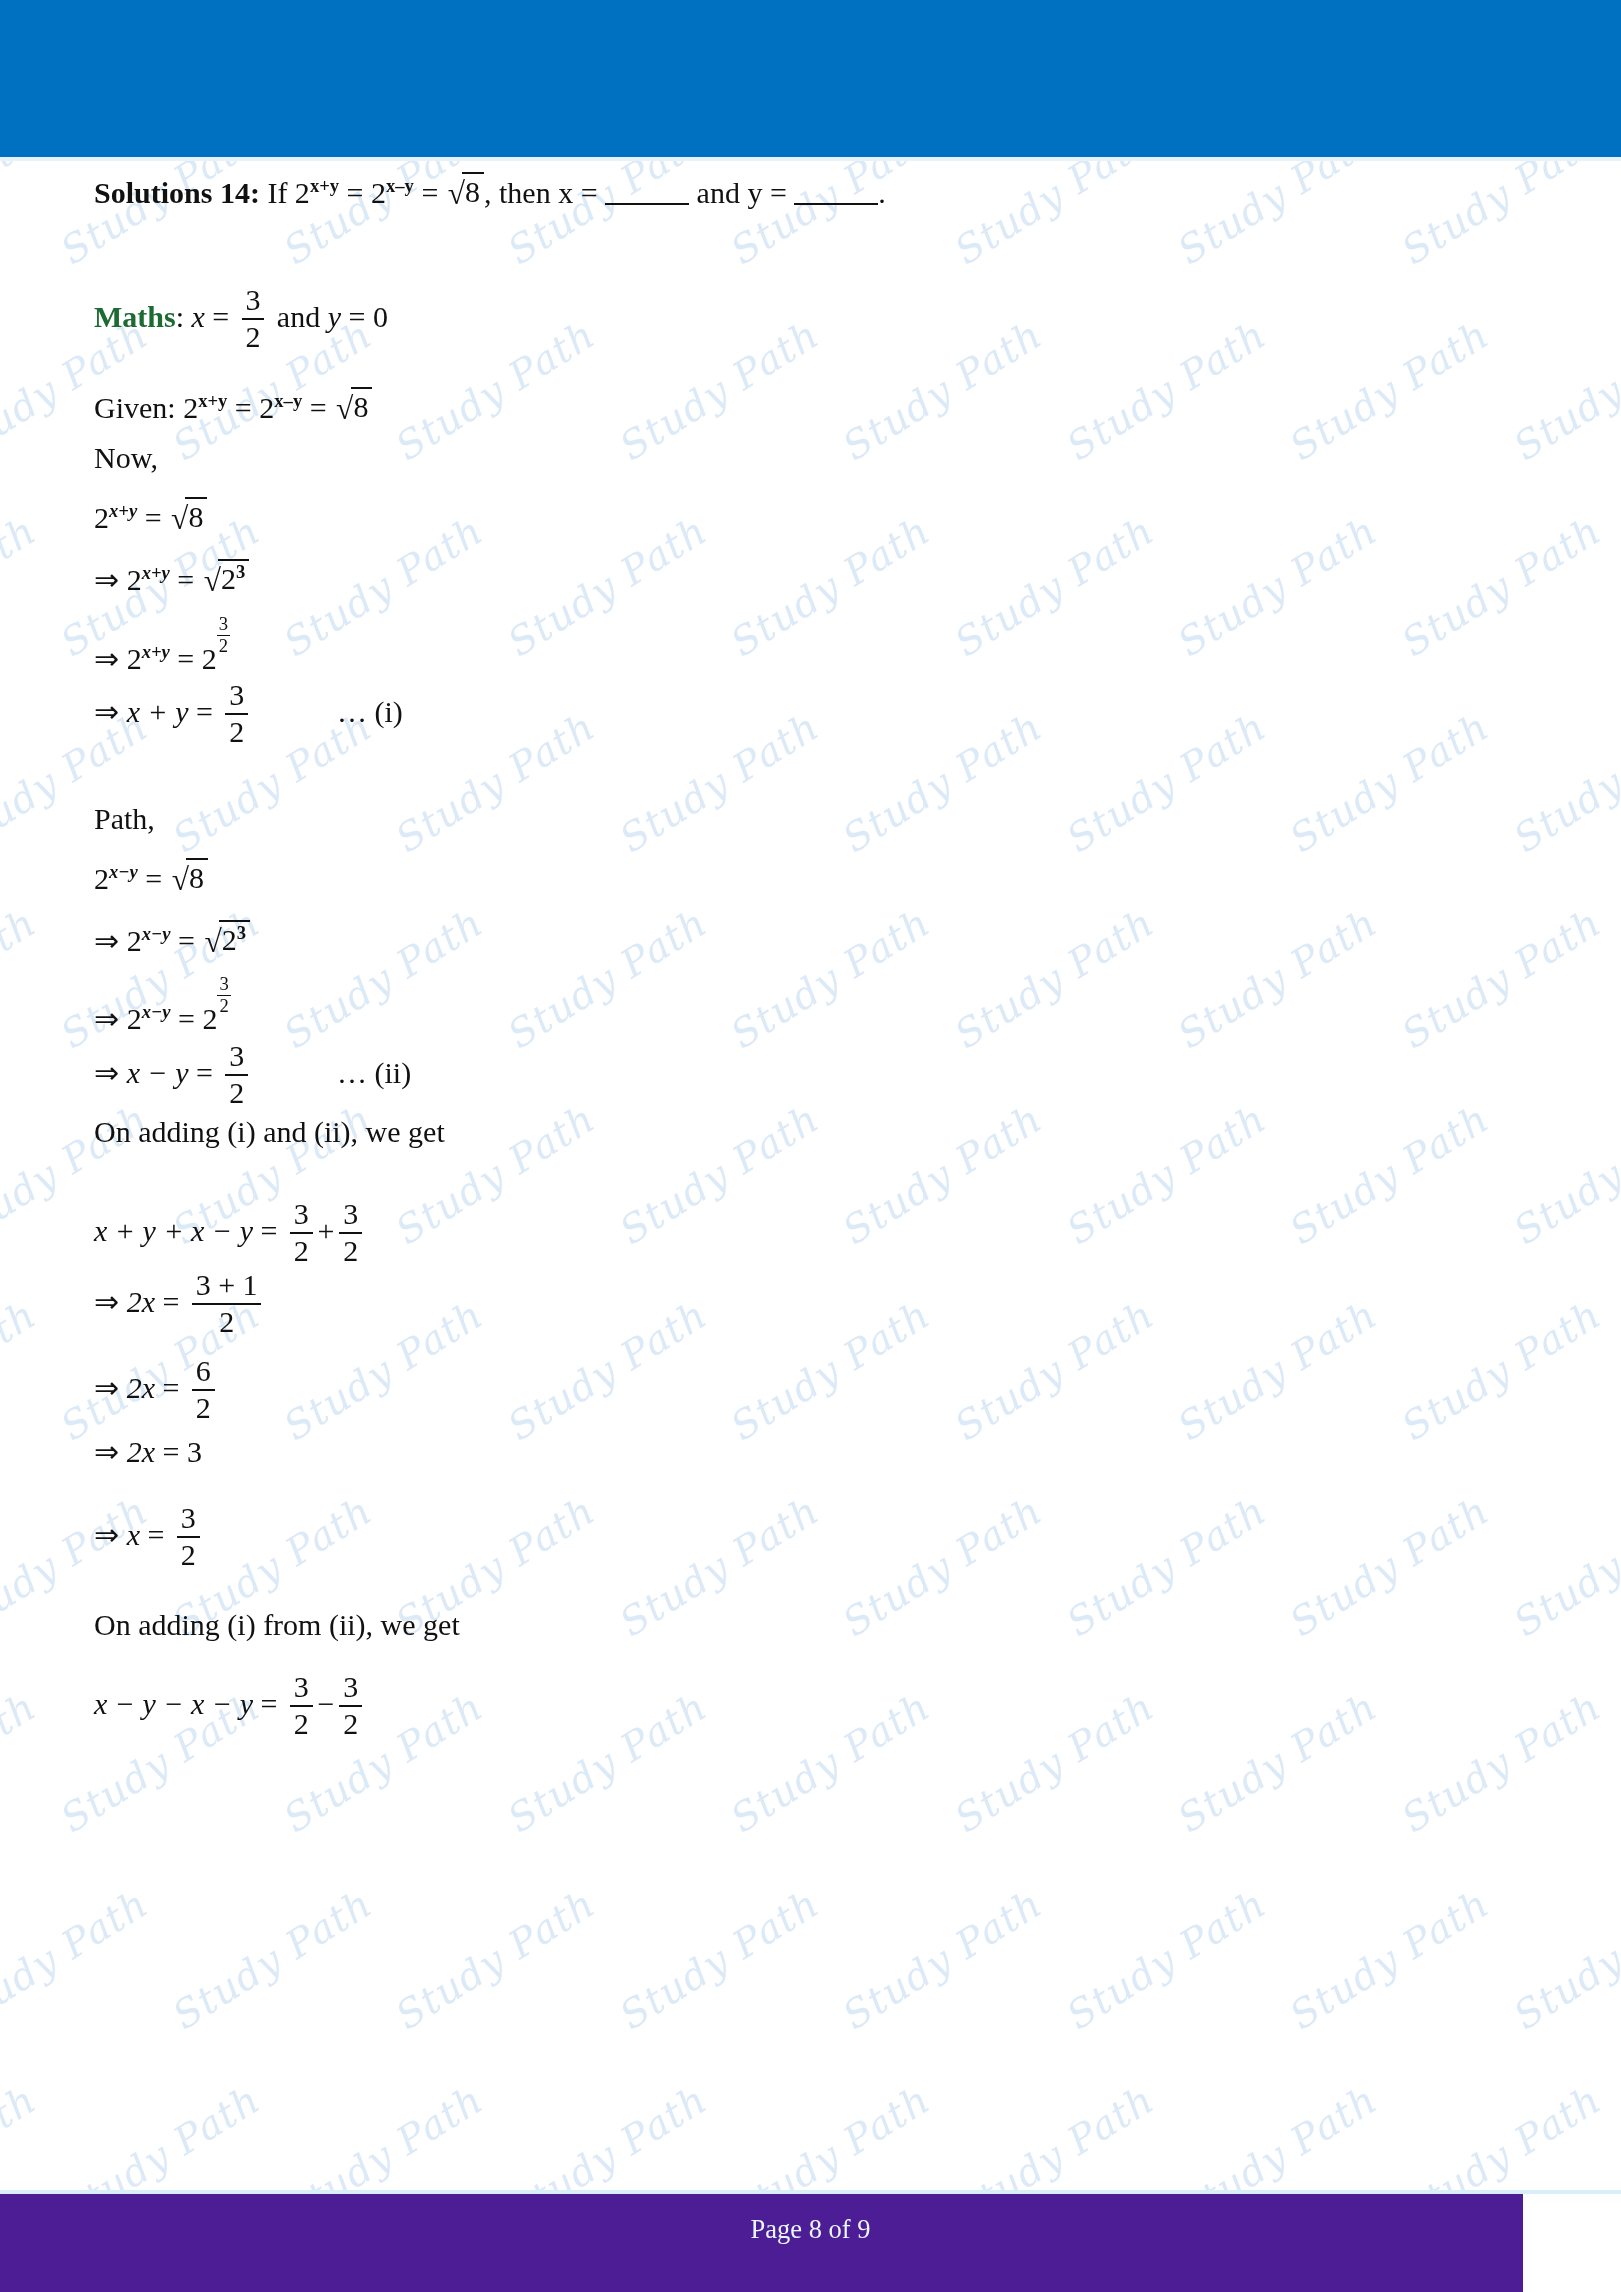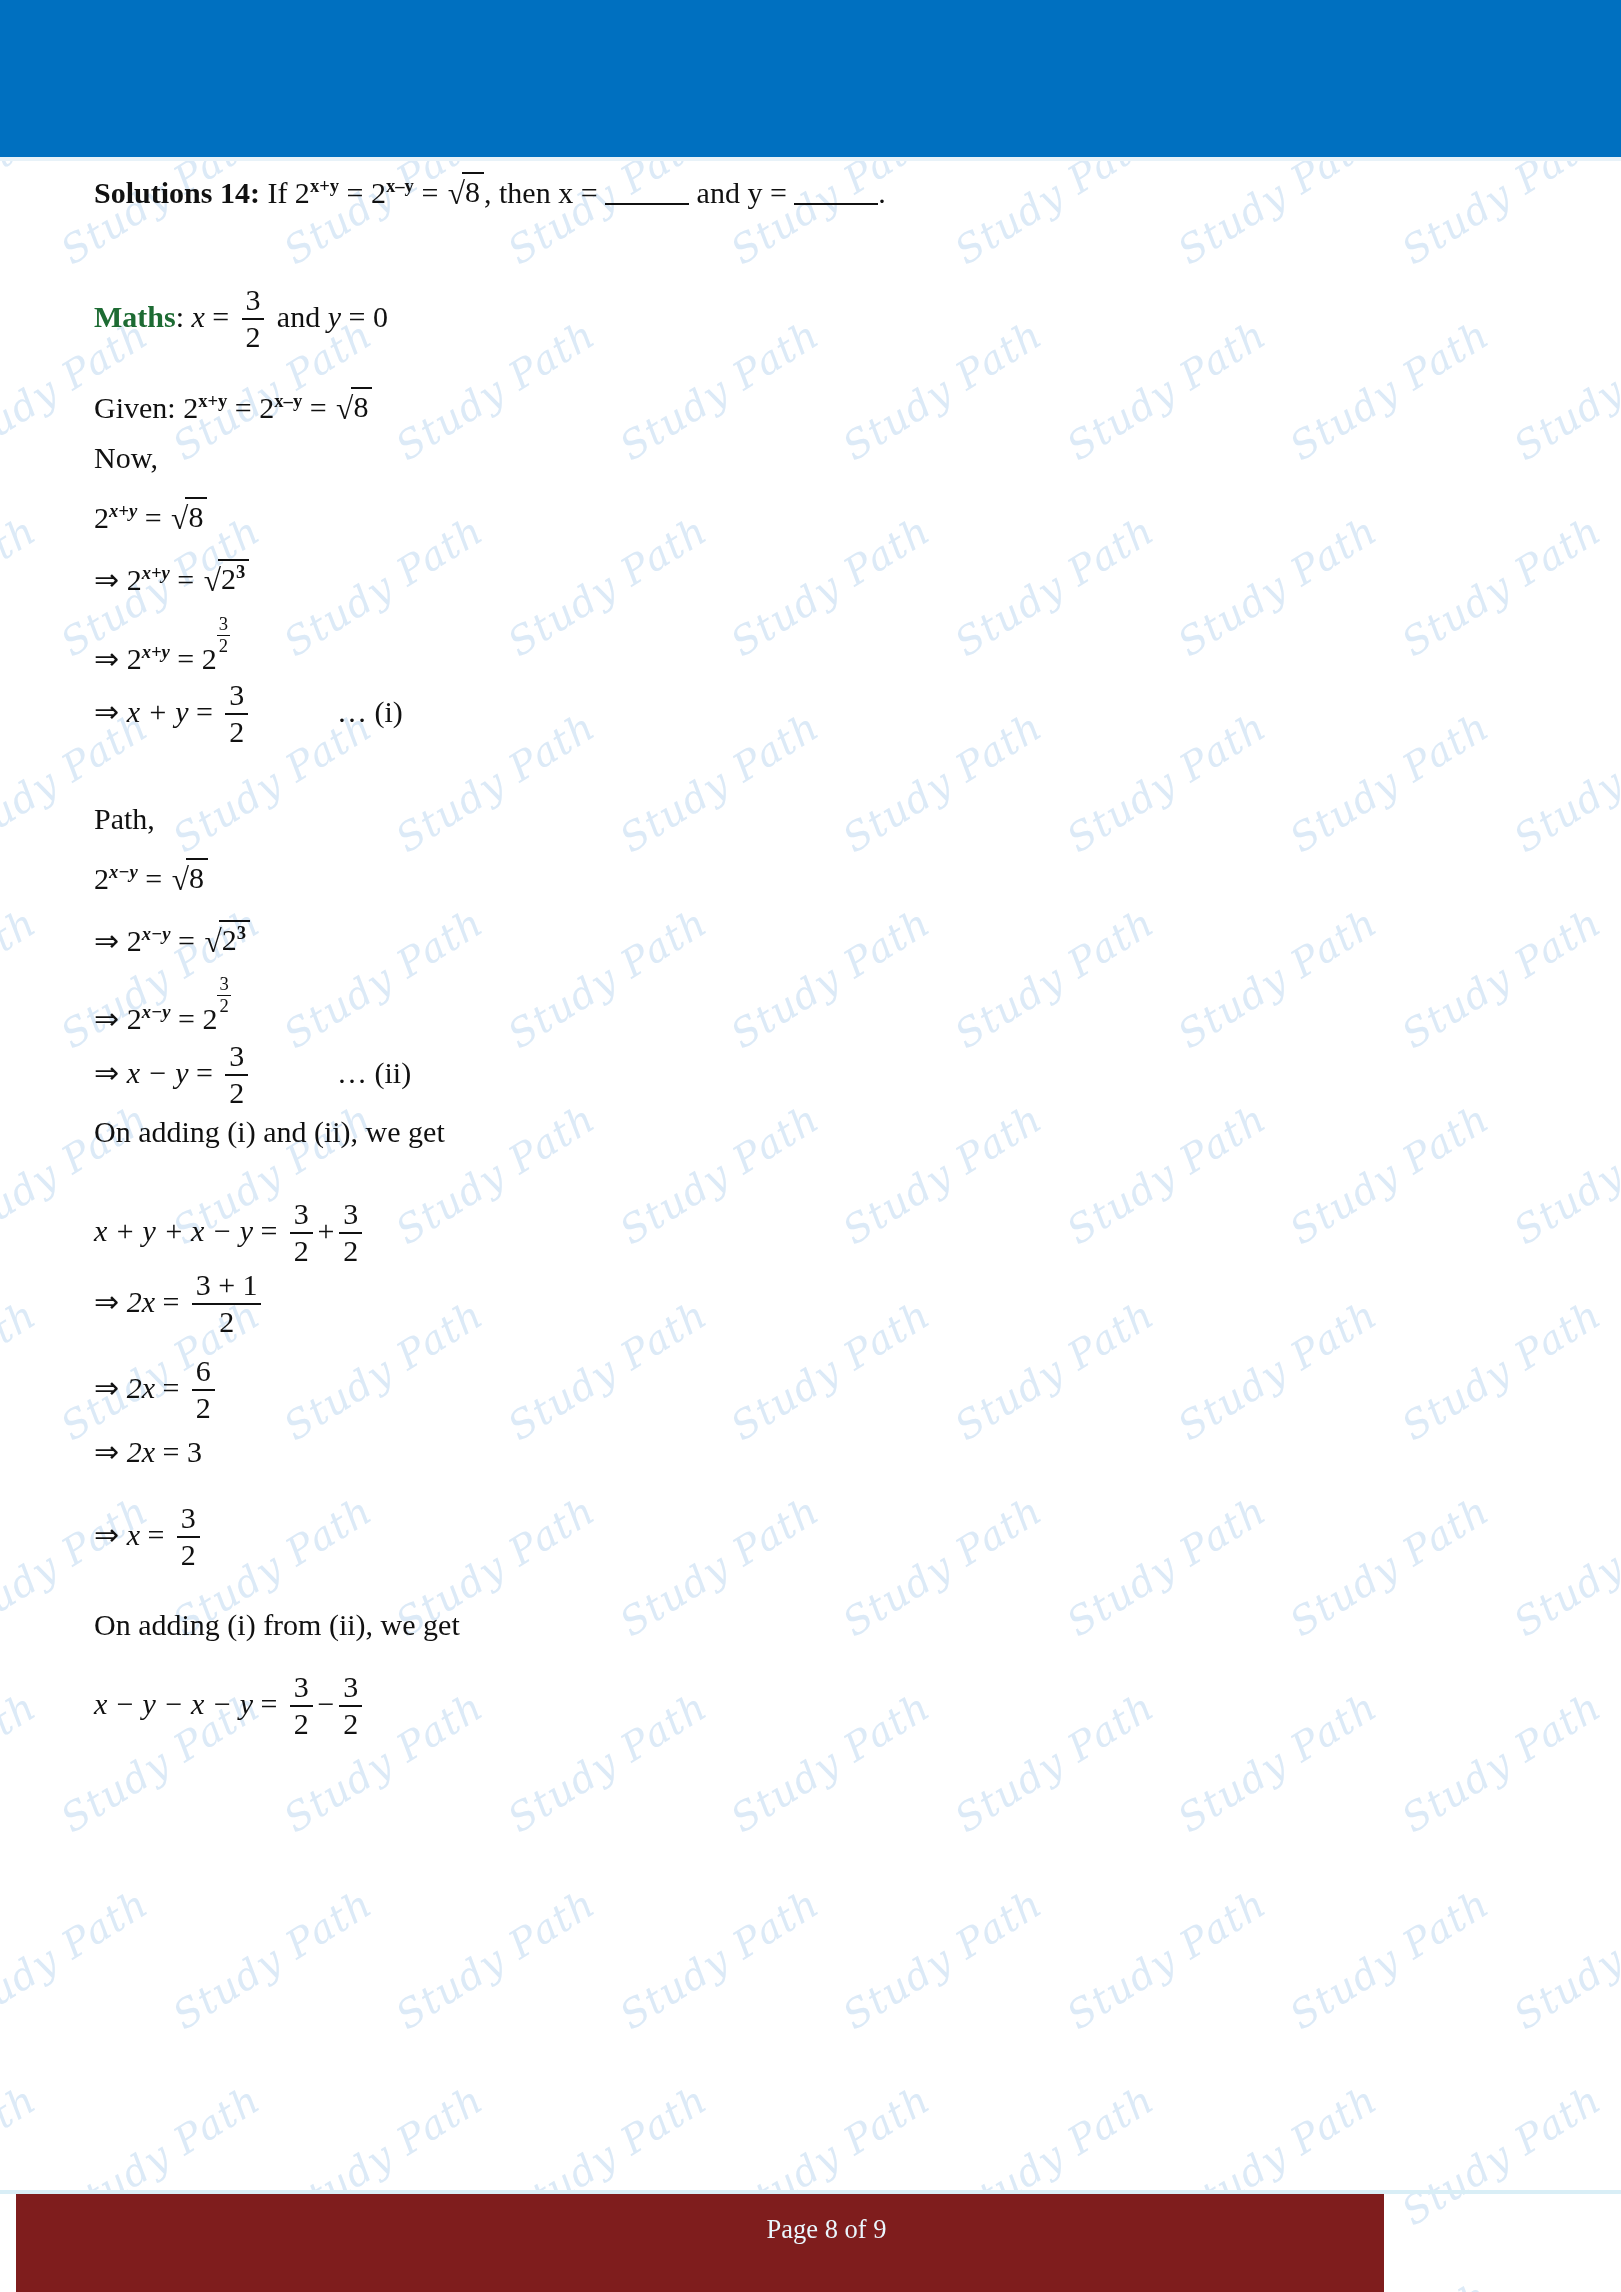--- a/index.html
+++ b/index.html
@@ -81,25 +81,25 @@
     transform: scaleX(0.80);
     transform-origin: center center;
   }
   .hl-1 { font-size: 29px; margin-top: 2px; }
   .hl-2 { font-size: 33px; margin-top: 6.9px; }
   .hl-3 { font-size: 33px; margin-top: 4.9px; }
 
   
   .footer {
     position: absolute;
-    left: 16px;
+    left: 0;
     top: 2194px;
-    width: 1368px;
+    width: 1523px;
     height: 99px;
-    background: #7f1d1d;
+    background: #4c1d95;
     z-index: 3;
   }
   .footer-topline {
     position: absolute;
     left: 0; top: 2190px;
     width: 1621px; height: 3.9px;
     background: #d9eef6;
     z-index: 3;
   }
   .footer-text {

